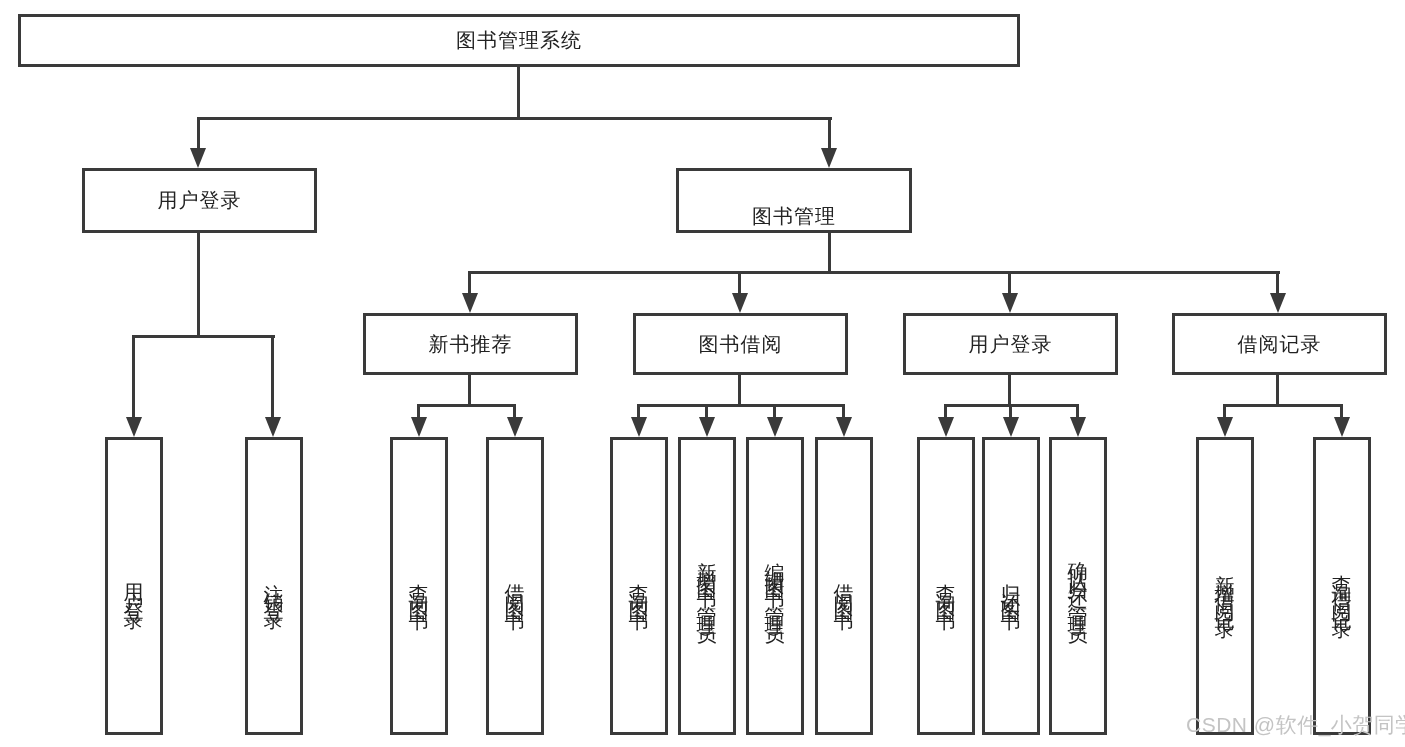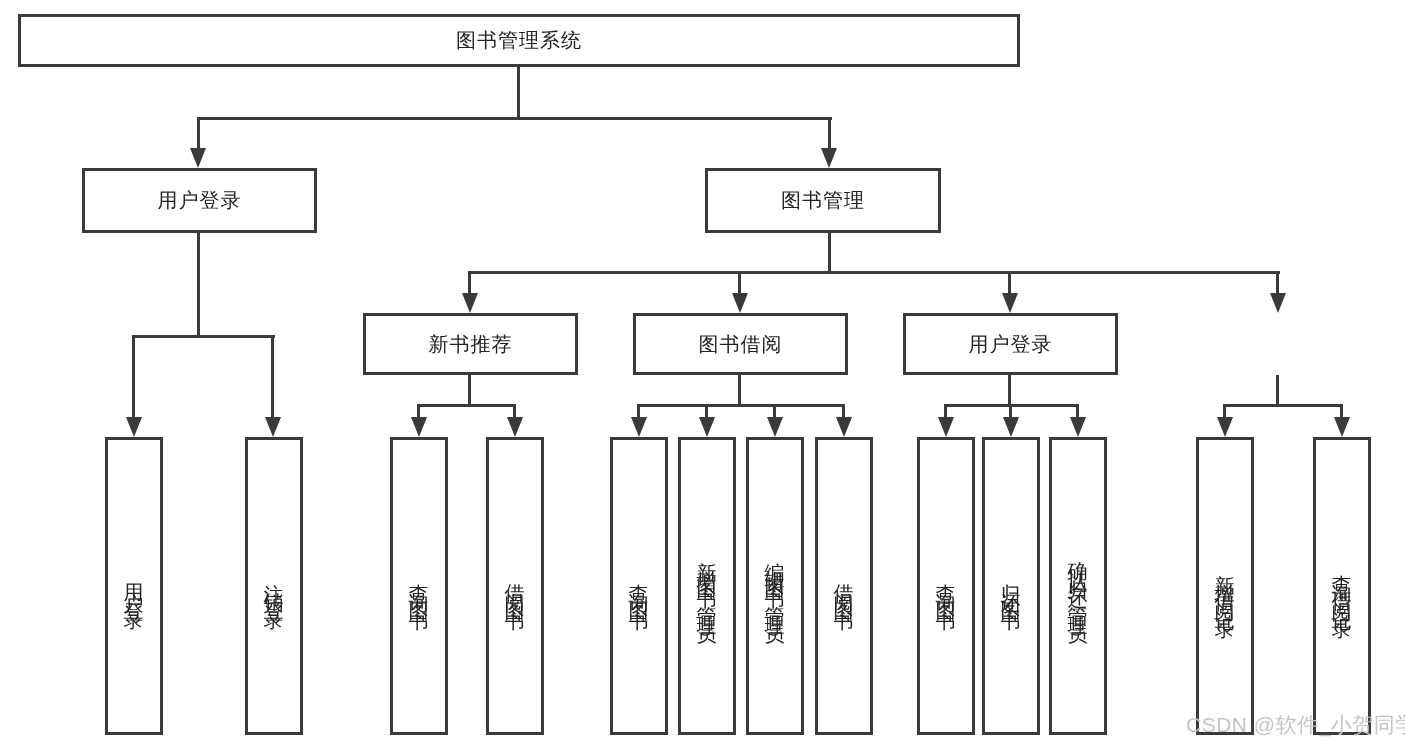--- a/index.html
+++ b/index.html
@@ -40,21 +40,21 @@
   .hl{height:3px;}
   .vl{width:3px;}
   .arrow{
     position:absolute;width:0;height:0;z-index:1;
     border-left:8px solid transparent;border-right:8px solid transparent;
     border-top:20px solid var(--line);
   }
   
   #root-box{left:18px;top:14px;width:1002px;height:53px;}
   #login-box{left:82px;top:168px;width:235px;height:65px;}
-  #mgmt-box{left:705px;top:168px;width:236px;height:65px;}
+  #mgmt-box{left:676px;top:168px;width:236px;height:65px;align-items:flex-end;}
   #sec-0{left:363px;top:313px;width:215px;height:62px;}
   #sec-1{left:633px;top:313px;width:215px;height:62px;}
   #sec-2{left:903px;top:313px;width:215px;height:62px;}
   #sec-3{left:1172px;top:313px;width:215px;height:62px;}
   #leaf-0{left:105px;}  #leaf-1{left:245px;}
   #leaf-2{left:390px;}  #leaf-3{left:486px;}
   #leaf-4{left:610px;}  #leaf-5{left:678px;}
   #leaf-6{left:746px;}  #leaf-7{left:815px;}
   #leaf-8{left:917px;}  #leaf-9{left:982px;}
   #leaf-10{left:1049px;}
@@ -144,20 +144,23 @@
 
   <div class="box" id="sec-0">
     <span>新书推荐</span>
   </div>
   <div class="box" id="sec-1">
     <span>图书借阅</span>
   </div>
   <div class="box" id="sec-2">
     <span>用户登录</span>
   </div>
+  <div class="box" id="sec-3">
+    <span>借阅记录</span>
+  </div>
 
   <div class="vbox" id="leaf-0">
     <span class="vtext">用户登录</span>
   </div>
   <div class="vbox" id="leaf-1">
     <span class="vtext">注销登录</span>
   </div>
 
   <div class="vbox" id="leaf-2">
     <span class="vtext">查询图书</span>

